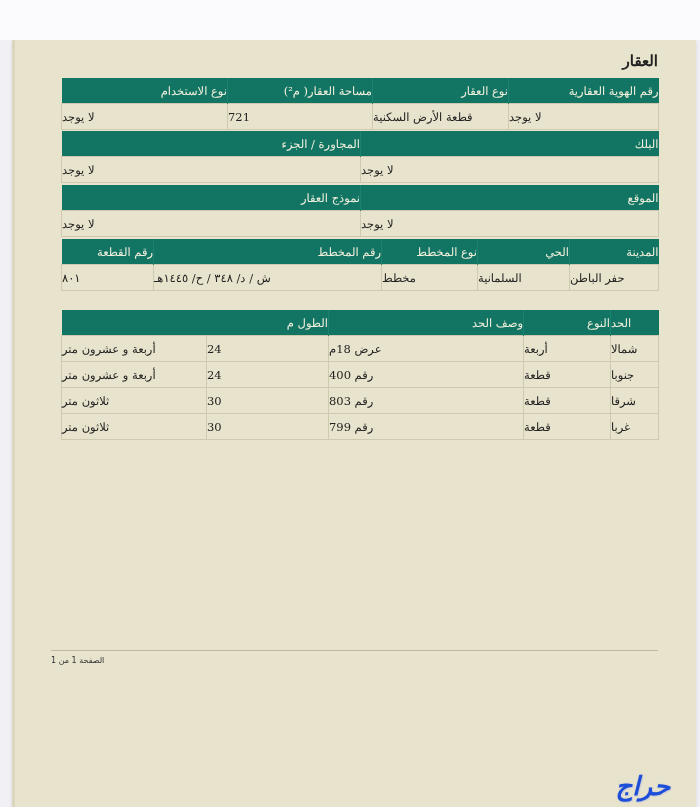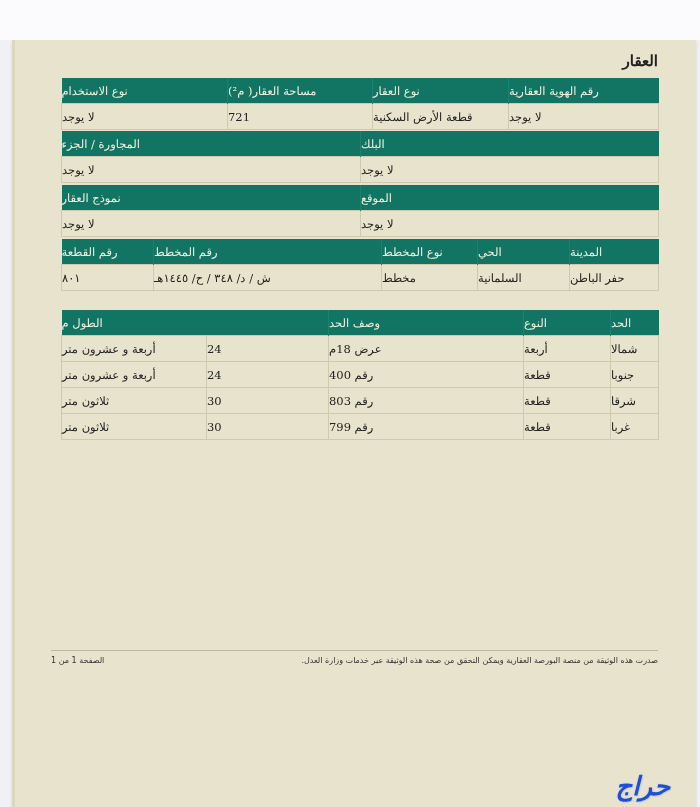--- a/index.html
+++ b/index.html
@@ -16,21 +16,21 @@
       box-shadow: 0 2px 3px rgba(0,0,0,0.12);
       border-left: 3px solid #dcd7bf;
     }
     .section-title {
       position: absolute; right: 38px; top: 12px;
       font-size: 15px; font-weight: bold; color: #222;
     }
     table.grid { border-collapse: collapse; width: 597px; table-layout: fixed; position: absolute; left: 46px; direction: rtl; }
     table.grid th {
       background: #127563; color: #f3f0de; font-weight: normal;
-      font-size: 11.5px; height: 25px; padding: 0; text-align: left;
+      font-size: 11.5px; height: 25px; padding: 0; text-align: right;
       border-left: 1px solid #1c8270;
     }
     table.grid th:last-child { border-left: none; }
     table.grid td {
       height: 25px; padding: 0; text-align: left; font-size: 11.5px; color: #222;
       border: 1px solid #cfc9b0; background: #e8e3cc;
     }
     .rtl-text { direction: rtl; unicode-bidi: embed; }
     .footer-line {
       position: absolute; left: 36px; right: 38px; top: 610px;
@@ -183,17 +183,16 @@
       <td>غربا</td>
       <td>قطعة</td>
       <td>رقم 799</td>
       <td>30</td>
       <td>ثلاثون متر</td>
     </tr>
   </tbody>
     </table>
 
   <div class="footer-line"></div>
-  <div class="footer-note">صدرت هذه الوثيقة من منصة البورصة العقارية ويمكن التحقق من صحة هذه الوثيقة عبر خدمات وزارة العدل.</div>
   <div class="footer-page">الصفحة 1 من 1</div>
 </div>
 
 <div class="watermark">حراج</div>
 
 </body></html>

